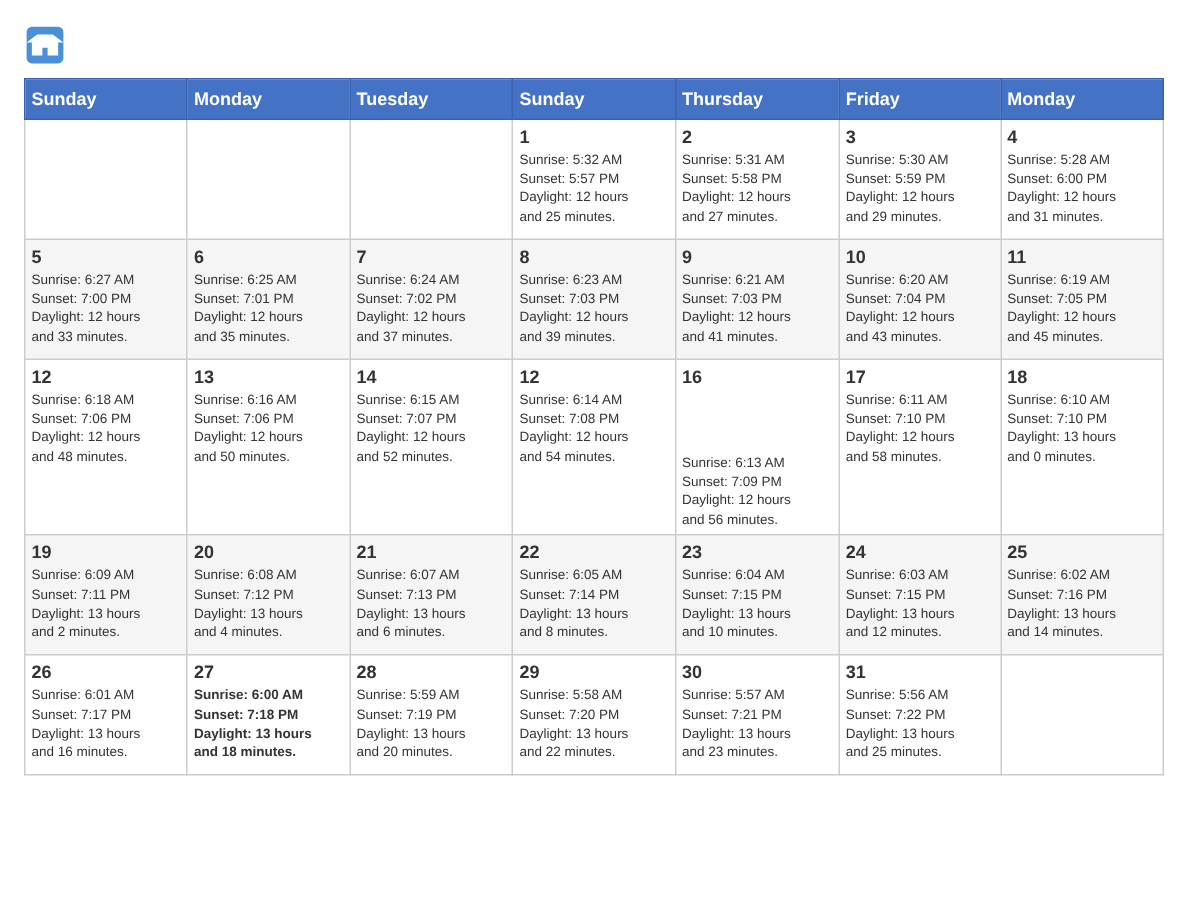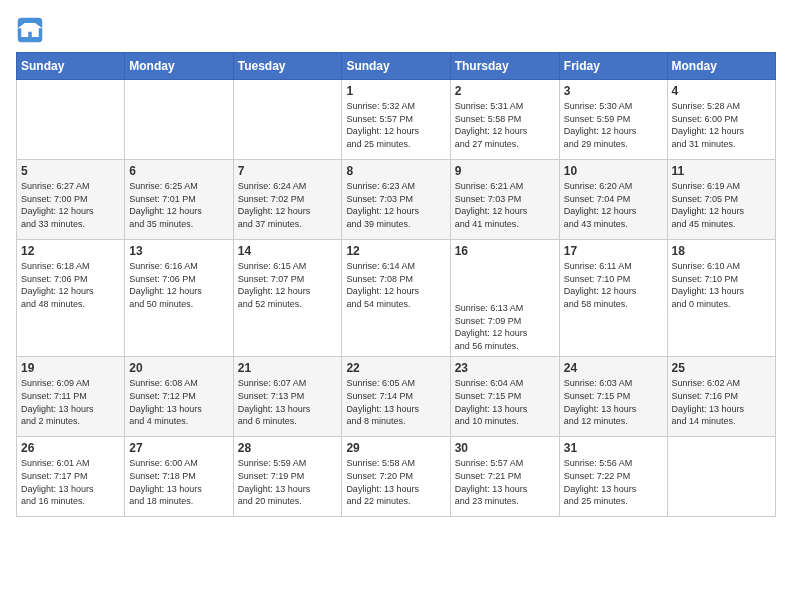--- a/index.html
+++ b/index.html
@@ -303,21 +303,21 @@
       <tr>
         <td>
           <span class="day-num">26</span>
           <div class="day-info" style="white-space: pre-line;">Sunrise: 6:01 AM
 Sunset: 7:17 PM
 Daylight: 13 hours
 and 16 minutes.</div>
         </td>
         <td>
           <span class="day-num">27</span>
-          <div class="day-info" style="white-space: pre-line;">Sunrise: 6:00 AM
+          <div class="day-info" style="white-space: pre-line; font-weight: bold;">Sunrise: 6:00 AM
 Sunset: 7:18 PM
 Daylight: 13 hours
 and 18 minutes.</div>
         </td>
         <td>
           <span class="day-num">28</span>
           <div class="day-info" style="white-space: pre-line;">Sunrise: 5:59 AM
 Sunset: 7:19 PM
 Daylight: 13 hours
 and 20 minutes.</div>

